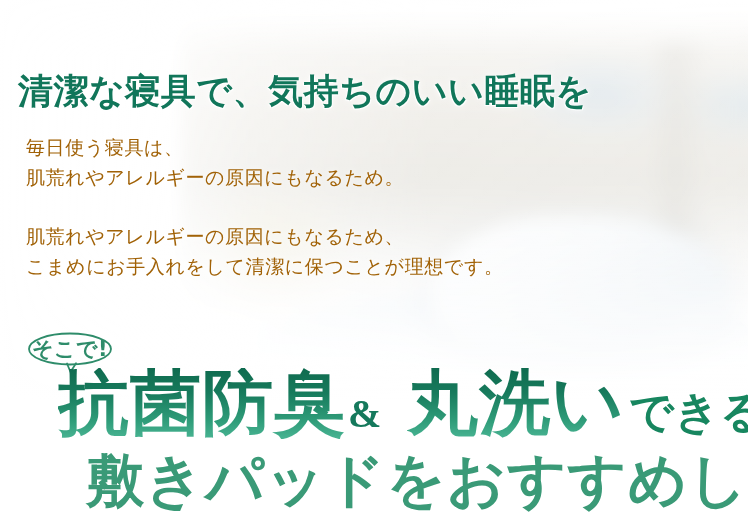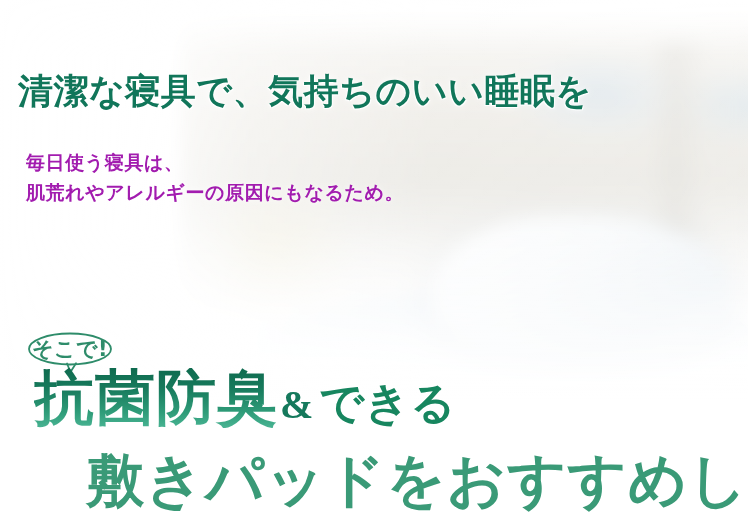--- a/index.html
+++ b/index.html
@@ -116,27 +116,26 @@
     text-shadow:
        0 0 6px rgba(255,255,255,0.95),
        1px 1px 0 rgba(255,255,255,0.9),
       -1px 1px 0 rgba(255,255,255,0.9);
     white-space: nowrap;
   }
 
   .body-copy {
     position: absolute;
     left: 26px;
-    top: 148px;
-    color: #a21caf;
+    top: 133px;
+    color: #a16207;
     font-size: 19px;
     line-height: 30px;
     letter-spacing: 0.6px;
     text-shadow: 0 0 5px rgba(255,255,255,0.85);
-    font-weight: bold;
   }
   .body-copy p {
     margin: 0;
     white-space: nowrap;
   }
   .body-copy .para-gap {
     height: 29px;
   }
 
   
@@ -170,28 +169,29 @@
   
   .claim-line1 {
     position: absolute;
     left: 34px;
     top: 368px;
     display: flex;
     align-items: baseline;
     white-space: nowrap;
   }
   .claim-big {
-    font-size: 60px;
+    font-size: 71px;
     font-weight: 700;
     line-height: 1;
     letter-spacing: 1px;
     background: linear-gradient(to bottom, #0f6b4f 0%, #177a5c 34%, #2f9c79 74%, #49b493 100%);
     -webkit-background-clip: text;
     background-clip: text;
     color: transparent;
+    margin-left: 24px;
     -webkit-text-fill-color: transparent;
   }
   .claim-amp {
     font-size: 40px;
     font-weight: 700;
     line-height: 1;
     color: #15795c;
     padding: 0 2px;
     font-family: "Liberation Serif", serif;
   }
@@ -231,32 +231,35 @@
   </div>
 
   <div class="content">
 
     <div class="lead-headline">清潔な寝具で、気持ちのいい睡眠を</div>
 
     <div class="body-copy">
       <p>毎日使う寝具は、</p>
       <p>肌荒れやアレルギーの原因にもなるため。</p>
       <div class="para-gap"></div>
+      <p>肌荒れやアレルギーの原因にもなるため、</p>
+      <p>こまめにお手入れをして清潔に保つことが理想です。</p>
     </div>
 
     <div class="sokode-bubble">
       <svg width="88" height="42" viewBox="0 0 88 42" fill="none">
         <ellipse cx="44" cy="17" rx="41" ry="15.5" stroke="#2e8c6a" stroke-width="1.8" fill="none"></ellipse>
         <path d="M41 31.5 L44.5 40 L50 31.2" stroke="#2e8c6a" stroke-width="1.8" fill="none" stroke-linecap="round" stroke-linejoin="round"></path>
       </svg>
       <div class="sokode-text">そこで!</div>
     </div>
 
     <div class="claim-line1">
       <span class="claim-big">抗菌防臭</span>
       <span class="claim-amp">&amp;</span>
+      <span class="claim-big">丸洗い</span>
       <span class="claim-suffix">できる</span>
     </div>
 
     <div class="claim-line2">敷きパッドをおすすめします</div>
 
   </div>
 </div>
 
 </body></html>

